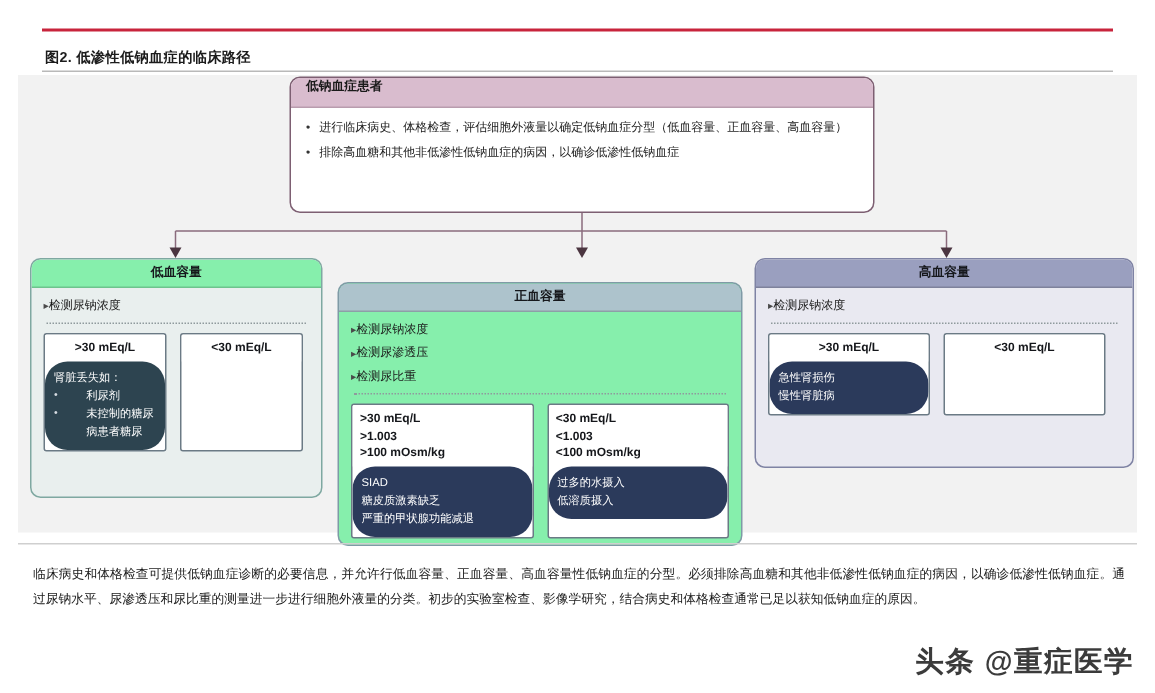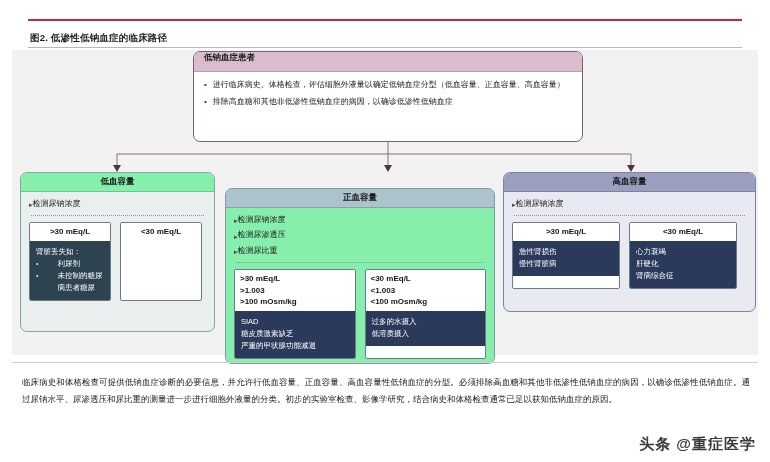--- a/index.html
+++ b/index.html
@@ -82,21 +82,21 @@
 
   .pair { display:flex; gap:9px; }
 
   .card { border:1px solid #6b7a85; border-radius:2px; overflow:hidden;
           background:#ffffff; }
   .card-head {
     background:#ffffff; padding:3px 5px; text-align:center;
     font-size:8px; font-weight:700; color:#14161a; line-height:1.45;
   }
   .card-head.left-align { text-align:left; }
-  .card-body { padding:5px 6px 6px 6px; }
+  .card-body { padding:5px 6px 6px 6px;border-radius:15px; }
   .card-body .line { font-size:7.5px; color:#ffffff; line-height:1.6; }
   .card-body .sub { display:flex; gap:19px; }
   .card-body .sub .d { font-size:7px; color:#d7dde3; line-height:1.65; }
 
   .navy  { background:#2b3a5b; }
   .slate { background:#2d4450; }
 
   
   .lcard  { width:82px; }
   .lcard2 { width:82px; }
@@ -105,21 +105,21 @@
 
   
   .foot-rule { position:absolute; left:12px; top:362px; width:746px; height:1px; background:#cfcfcf; }
   .foot {
     position:absolute; left:22px; top:374px; width:728px;
     font-size:8.5px; color:#1a1a1a; line-height:2.0; text-align:justify;
   }
 
   .watermark {
     position:absolute; right:14px; bottom:8px;
-    font-size:15px; font-weight:700; color:#2b2b2b; letter-spacing:1px;
+    font-size:19px; font-weight:700; color:#2b2b2b; letter-spacing:1px;
     opacity:.92;
   }
 </style>
 </head>
 <body>
 
 <div class="page">
 
   <div class="top-rule"></div>
   <div class="fig-title">图2. 低渗性低钠血症的临床路径</div>
@@ -257,25 +257,20 @@
         <div class="card rcard">
           <div class="card-head">&gt;30 mEq/L</div>
           <div class="card-body navy">
             <div class="line">急性肾损伤</div>
             <div class="line">慢性肾脏病</div>
           </div>
         </div>
 
         <div class="card rcard">
           <div class="card-head">&lt;30 mEq/L</div>
-          <div class="card-body navy">
-            <div class="line">心力衰竭</div>
-            <div class="line">肝硬化</div>
-            <div class="line">肾病综合征</div>
-          </div>
         </div>
 
       </div>
     </div>
   </div>
 
   <div class="foot-rule"></div>
   <div class="foot">临床病史和体格检查可提供低钠血症诊断的必要信息，并允许行低血容量、正血容量、高血容量性低钠血症的分型。必须排除高血糖和其他非低渗性低钠血症的病因，以确诊低渗性低钠血症。通过尿钠水平、尿渗透压和尿比重的测量进一步进行细胞外液量的分类。初步的实验室检查、影像学研究，结合病史和体格检查通常已足以获知低钠血症的原因。</div>
 
   <div class="watermark">头条 @重症医学</div>

